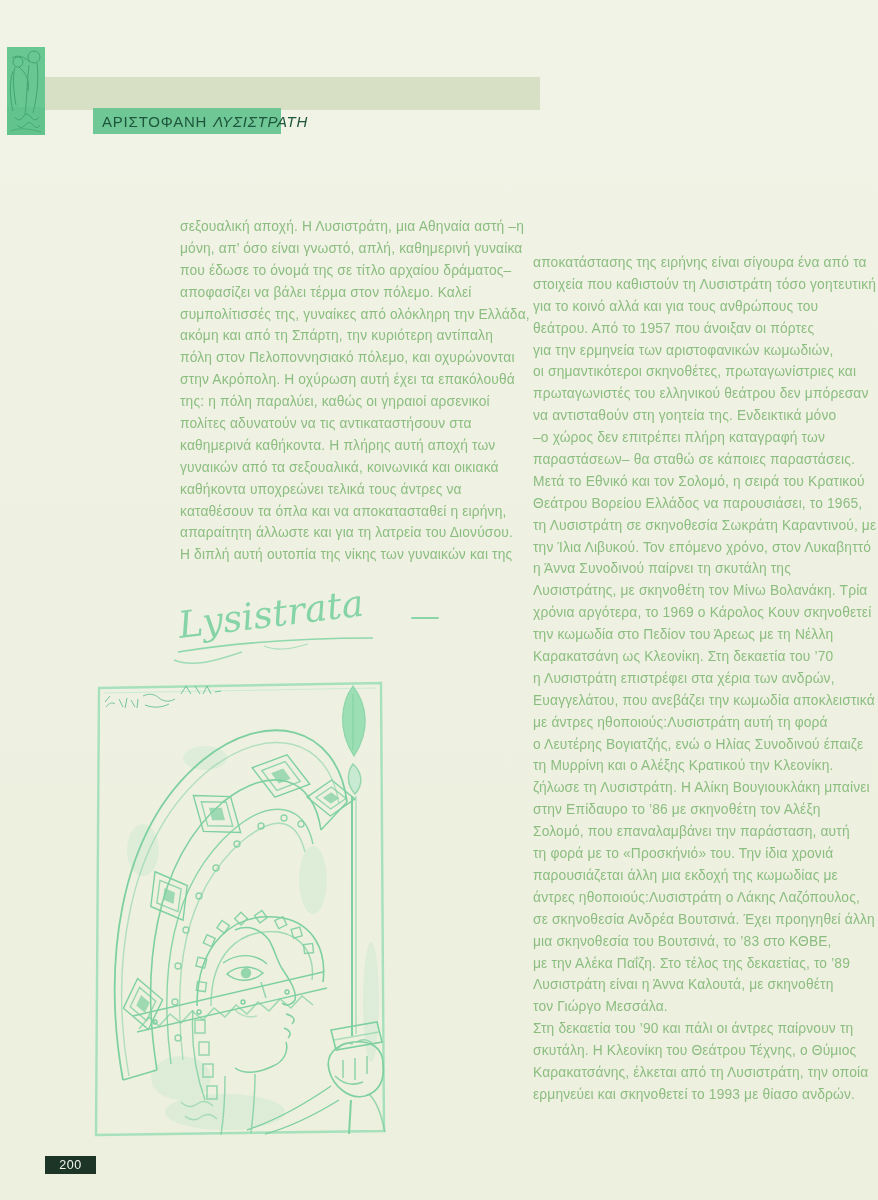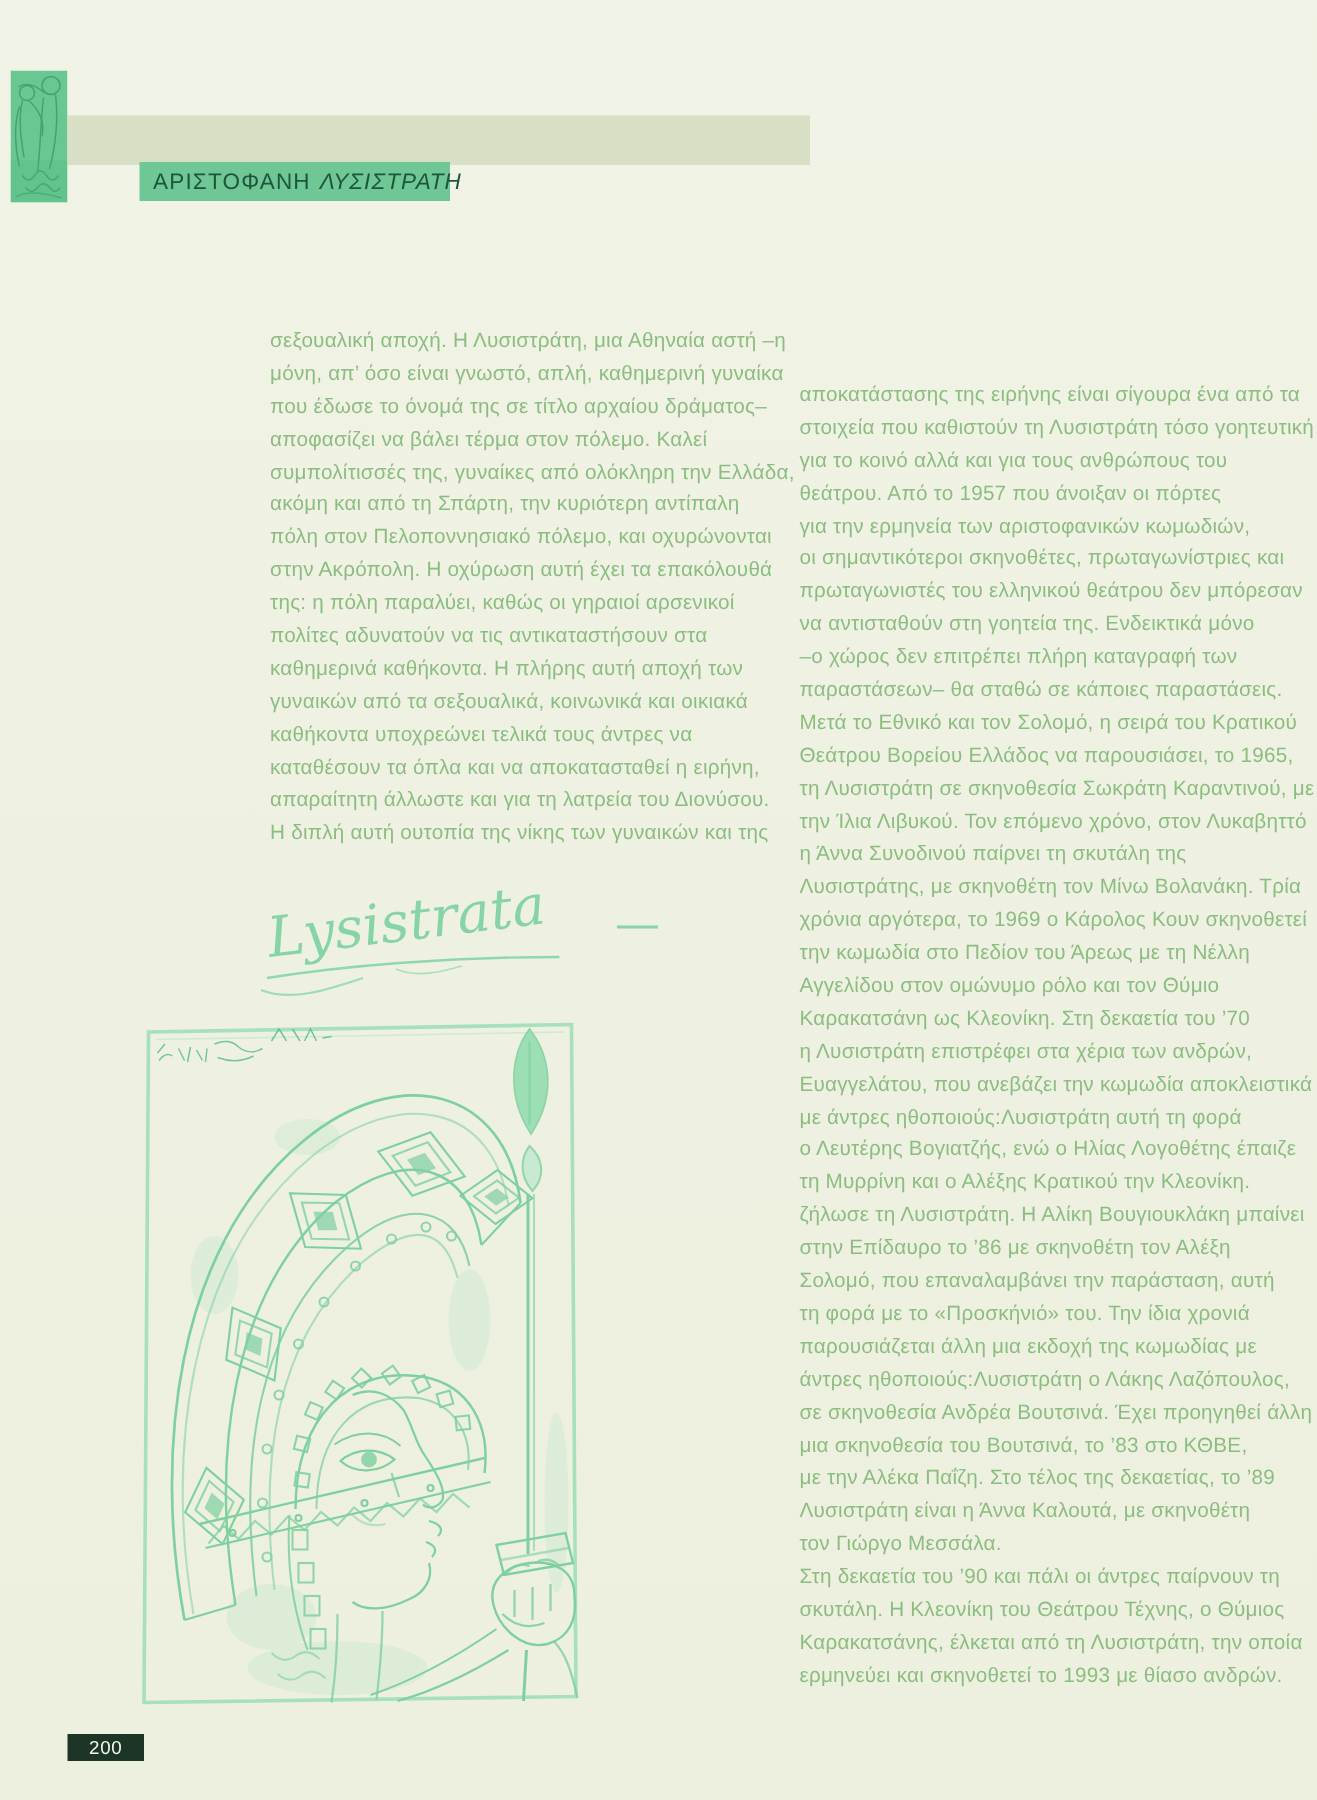--- a/index.html
+++ b/index.html
@@ -15,21 +15,21 @@
   }
   
   .band{
     position:absolute;left:45px;top:77px;width:495px;height:33px;
     background:#d7e0c4;
   }
   .corner-art{
     position:absolute;left:7px;top:47px;width:38px;height:88px;z-index:3;
   }
   .title-box{
-    position:absolute;left:93px;top:108px;width:207px;height:26px;
+    position:absolute;left:93px;top:108px;width:188px;height:26px;
     background:#6fc795;display:flex;align-items:center;
     padding-left:9px;box-sizing:border-box;z-index:2;justify-content:space-between;
   }
   .title-box .t{
     color:#1d563c;font-size:15px;letter-spacing:.8px;white-space:pre;
   }
   .title-box .t.it{font-style:italic;margin-left:6px;}
   
   .col{
     position:absolute;top:216px;
@@ -105,26 +105,25 @@
       <div class="line">–ο χώρος δεν επιτρέπει πλήρη καταγραφή των</div>
       <div class="line">παραστάσεων– θα σταθώ σε κάποιες παραστάσεις.</div>
       <div class="line">Μετά το Εθνικό και τον Σολομό, η σειρά του Κρατικού</div>
       <div class="line">Θεάτρου Βορείου Ελλάδος να παρουσιάσει, το 1965,</div>
       <div class="line">τη Λυσιστράτη σε σκηνοθεσία Σωκράτη Καραντινού, με</div>
       <div class="line">την Ίλια Λιβυκού. Τον επόμενο χρόνο, στον Λυκαβηττό</div>
       <div class="line">η Άννα Συνοδινού παίρνει τη σκυτάλη της</div>
       <div class="line">Λυσιστράτης, με σκηνοθέτη τον Μίνω Βολανάκη. Τρία</div>
       <div class="line">χρόνια αργότερα, το 1969 ο Κάρολος Κουν σκηνοθετεί</div>
       <div class="line">την κωμωδία στο Πεδίον του Άρεως με τη Νέλλη</div>
-      <div class="line">Αγγελίδου στον ομώνυμο ρόλο και τον Θύμιο</div>
       <div class="line">Καρακατσάνη ως Κλεονίκη. Στη δεκαετία του ’70</div>
       <div class="line">η Λυσιστράτη επιστρέφει στα χέρια των ανδρών,</div>
       <div class="line">Ευαγγελάτου, που ανεβάζει την κωμωδία αποκλειστικά</div>
       <div class="line">με άντρες ηθοποιούς:Λυσιστράτη αυτή τη φορά</div>
-      <div class="line">ο Λευτέρης Βογιατζής, ενώ ο Ηλίας Λογοθέτης έπαιζε</div>
+      <div class="line">ο Λευτέρης Βογιατζής, ενώ ο Ηλίας Συνοδινού έπαιζε</div>
       <div class="line">τη Μυρρίνη και ο Αλέξης Κρατικού την Κλεονίκη.</div>
       <div class="line">ζήλωσε τη Λυσιστράτη. Η Αλίκη Βουγιουκλάκη μπαίνει</div>
       <div class="line">στην Επίδαυρο το ’86 με σκηνοθέτη τον Αλέξη</div>
       <div class="line">Σολομό, που επαναλαμβάνει την παράσταση, αυτή</div>
       <div class="line">τη φορά με το «Προσκήνιό» του. Την ίδια χρονιά</div>
       <div class="line">παρουσιάζεται άλλη μια εκδοχή της κωμωδίας με</div>
       <div class="line">άντρες ηθοποιούς:Λυσιστράτη ο Λάκης Λαζόπουλος,</div>
       <div class="line">σε σκηνοθεσία Ανδρέα Βουτσινά. Έχει προηγηθεί άλλη</div>
       <div class="line">μια σκηνοθεσία του Βουτσινά, το ’83 στο ΚΘΒΕ,</div>
       <div class="line">με την Αλέκα Παΐζη. Στο τέλος της δεκαετίας, το ’89</div>

